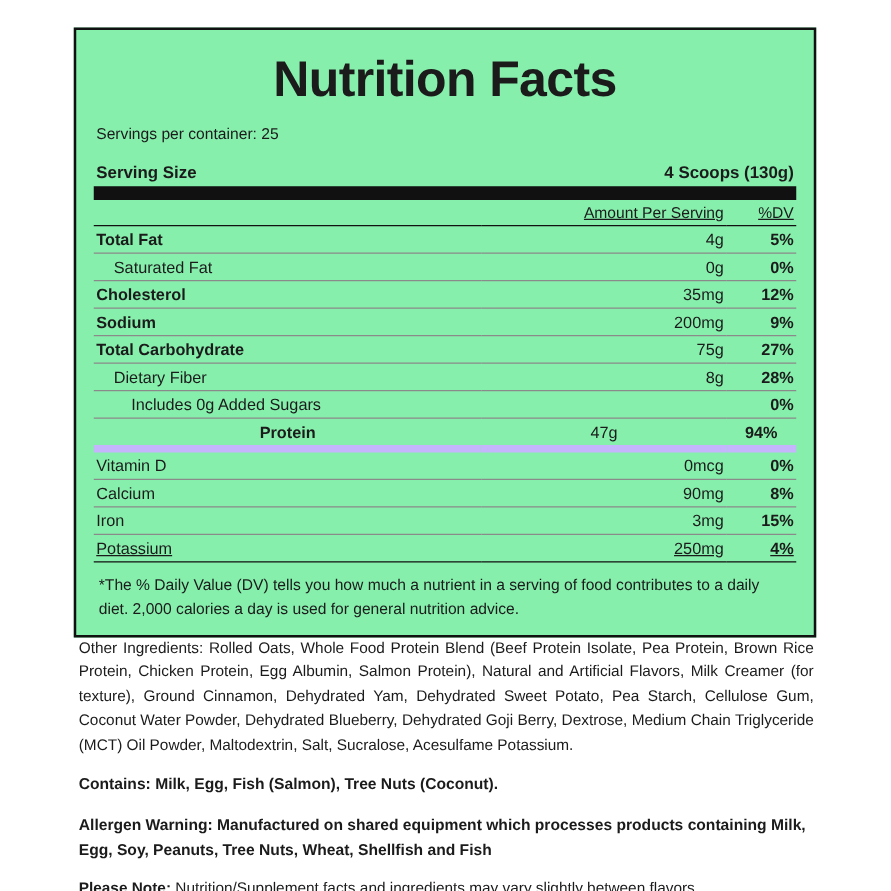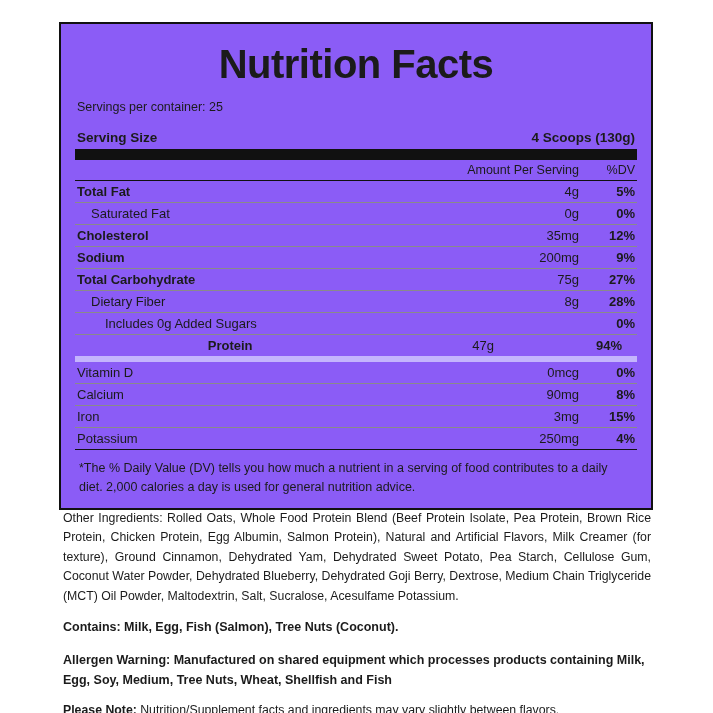--- a/index.html
+++ b/index.html
@@ -24,21 +24,21 @@
 
   
   .panel {
     position: absolute;
     left: 59px;
     top: 22px;
     width: 594px;
     border: 2px solid #111;
     box-sizing: border-box;
     padding: 10px 14px 8px 14px;
-    background: #8b5cf6;
+    background: #86efac;
   }
 
   .nf-title {
     text-align: center;
     font-size: 40px;
     font-weight: bold;
     letter-spacing: -0.5px;
     line-height: 1.1;
     margin: 8px 0 14px 0;
   }
@@ -91,20 +91,21 @@
     font-weight: normal;
   }
   .hdr td.amt {
     font-weight: normal;
   }
   .hdr td.dv {
     font-weight: normal;
   }
   tr.line td {
     border-bottom: 1px solid #111;
+    text-decoration: underline;
   }
   tr.hairline td {
     border-bottom: 1px solid #8a8a8a;
   }
   tr.thickline td {
     border-bottom: 6px solid #c4b5fd;
     text-align: center;
   }
   .bold { font-weight: bold; }
   .ind1 { padding-left: 16px !important; }
@@ -236,17 +237,17 @@
         </tr>
       </tbody>
     </table>
 
     <div class="footnote">*The % Daily Value (DV) tells you how much a nutrient in a serving of food contributes to a daily diet. 2,000 calories a day is used for general nutrition advice.</div>
   </div>
 
   <div class="below">
     <p class="other-ing">Other Ingredients: Rolled Oats, Whole Food Protein Blend (Beef Protein Isolate, Pea Protein, Brown Rice Protein, Chicken Protein, Egg Albumin, Salmon Protein), Natural and Artificial Flavors, Milk Creamer (for texture), Ground Cinnamon, Dehydrated Yam, Dehydrated Sweet Potato, Pea Starch, Cellulose Gum, Coconut Water Powder, Dehydrated Blueberry, Dehydrated Goji Berry, Dextrose, Medium Chain Triglyceride (MCT) Oil Powder, Maltodextrin, Salt, Sucralose, Acesulfame Potassium.</p>
     <p class="contains">Contains: Milk, Egg, Fish (Salmon), Tree Nuts (Coconut).</p>
-    <p class="allergen">Allergen Warning: Manufactured on shared equipment which processes products containing Milk, Egg, Soy, Medium, Tree Nuts, Wheat, Shellfish and Fish</p>
+    <p class="allergen">Allergen Warning: Manufactured on shared equipment which processes products containing Milk, Egg, Soy, Peanuts, Tree Nuts, Wheat, Shellfish and Fish</p>
     <p class="please-note"><b>Please Note:</b><span> Nutrition/Supplement facts and ingredients may vary slightly between flavors.</span></p>
   </div>
 
 </div>
 
 </body></html>

